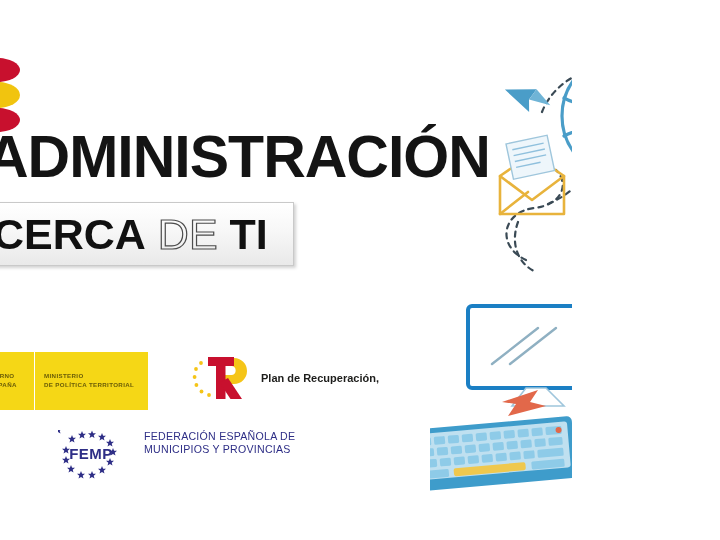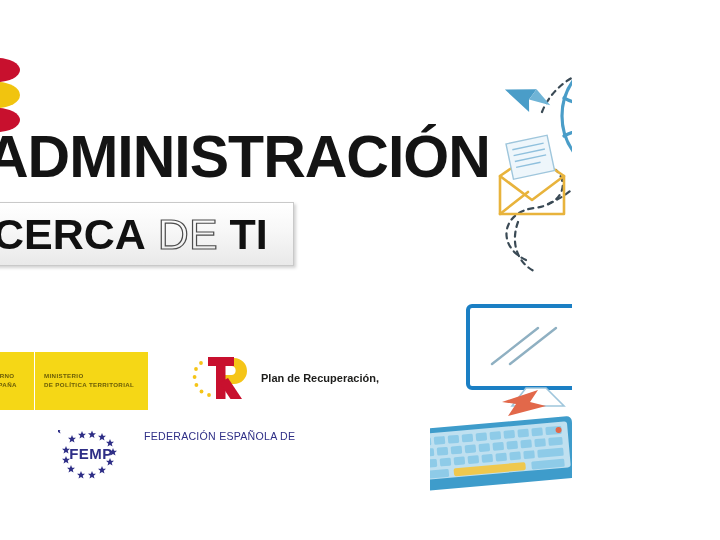--- a/index.html
+++ b/index.html
@@ -147,20 +147,21 @@
             <use href="#st" x="23" y="45"></use>
           <use href="#st" x="13" y="39"></use>
             <use href="#st" x="8" y="30"></use>
           <use href="#st" x="8" y="20"></use>
         </g>
         <text x="33" y="29" text-anchor="middle" font-family="Liberation Sans, sans-serif" font-size="15" font-weight="bold" fill="#2e2e86" letter-spacing="0.5">FEMP</text>
       </svg>
     </div>
     <div class="femp-txt">
       <div>FEDERACIÓN ESPAÑOLA DE</div>
+      <div>MUNICIPIOS Y PROVINCIAS</div>
     </div>
   </div>
 
   <div class="illus">
 
     <svg viewBox="0 0 300 552" width="300" height="552" aria-hidden="true">
       <defs>
         <style>
           .bl{fill:none;stroke:#4a9dc8;stroke-width:3.2;stroke-linecap:round;stroke-linejoin:round;}
           .blt{fill:none;stroke:#6fb4d6;stroke-width:1.8;stroke-linecap:round;}

